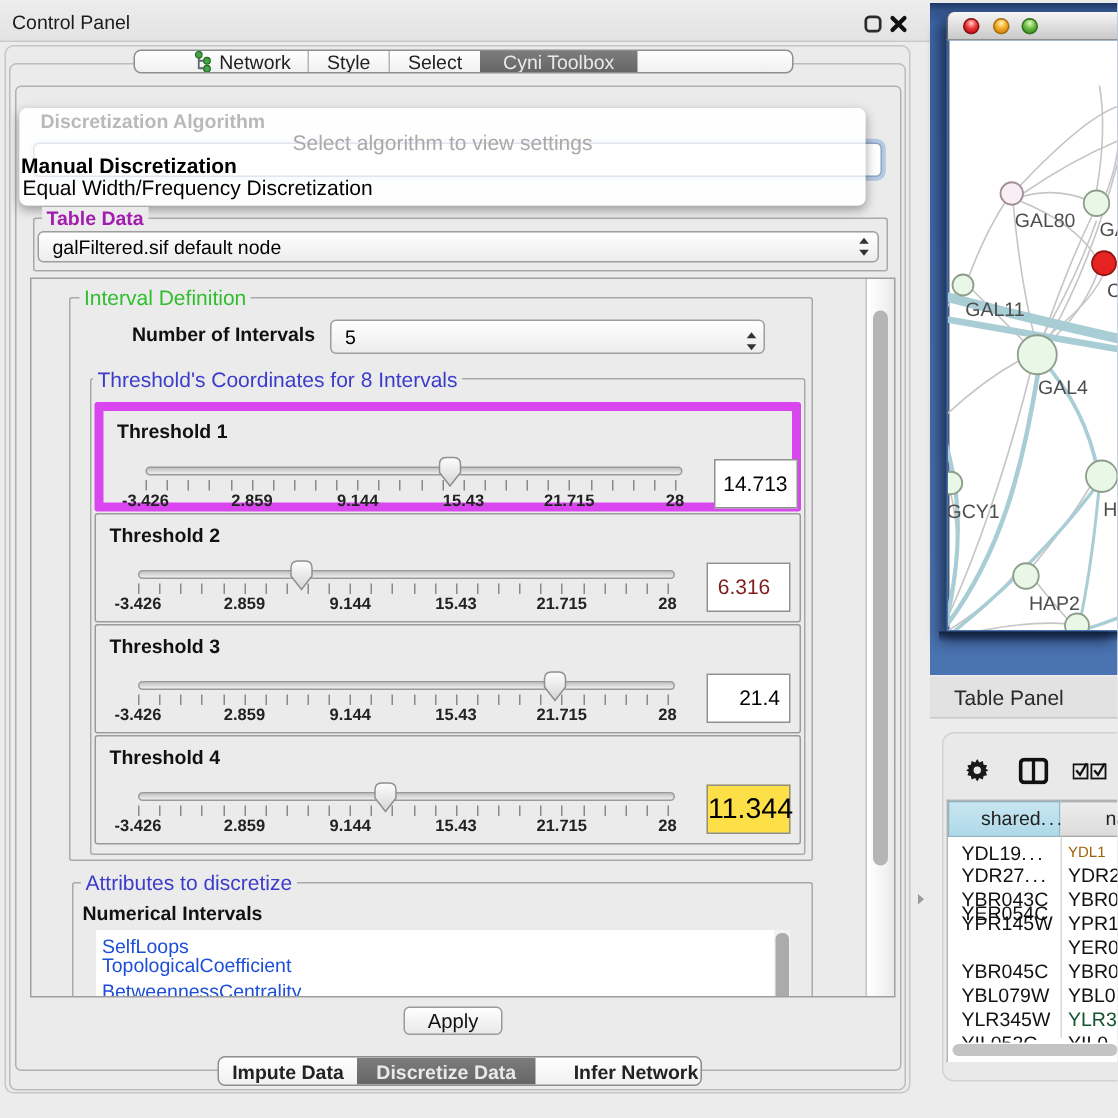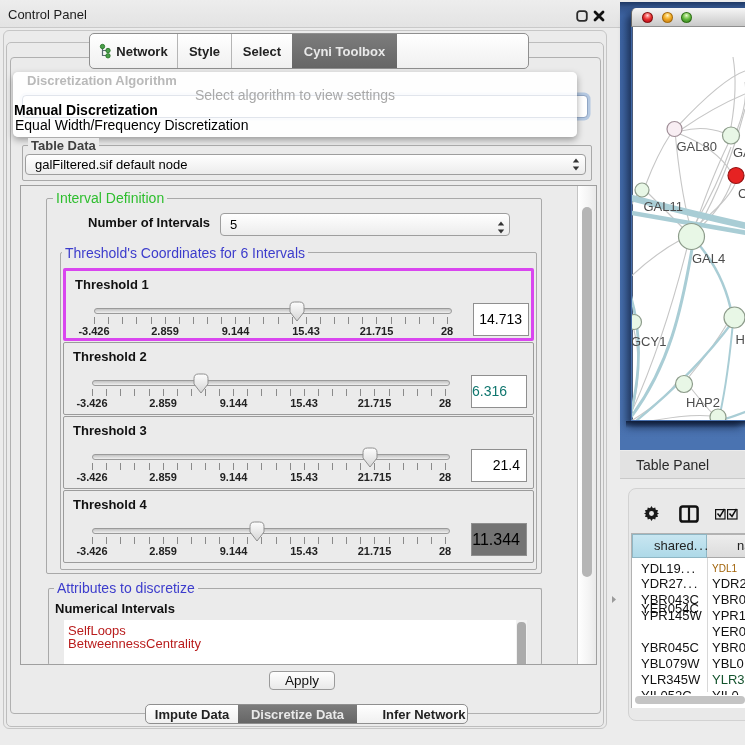--- a/index.html
+++ b/index.html
@@ -21,21 +21,21 @@
 <svg class="abs" style="left:593px;top:10px;" width="12" height="12" viewBox="0 0 12 12">
     <path d="M2 2 L10 10 M10 2 L2 10" stroke="#111" stroke-width="2.8" stroke-linecap="round"></path>
   </svg>
 
 <div class="abs" style="left:3px;top:30px;width:604px;height:699px;border:1px solid #c6c6c6;border-radius:6px;background:#ebebeb;"></div>
 
 <div class="abs" style="left:6px;top:42px;width:598px;height:685px;border:1px solid #bdbdbd;border-radius:5px;"></div>
 
 <div class="abs" style="left:10px;top:57px;width:591px;height:657px;border:1px solid #b0b0b0;border-radius:4px;background:#ebebeb;"></div>
 
-<div class="abs" style="left:89px;top:33px;width:440px;height:36px;border:1px solid #8f8f8f;border-radius:5px;background:linear-gradient(180deg,#ffffff,#f0f0f0);overflow:hidden;display:flex;font-size:13px;font-weight:700;color:#222;">
+<div class="abs" style="left:89px;top:33px;width:440px;height:16px;border:1px solid #8f8f8f;border-radius:5px;background:linear-gradient(180deg,#ffffff,#f0f0f0);overflow:hidden;display:flex;font-size:13px;font-weight:400;color:#222;padding-left:28px;">
   <div style="width:88px;display:flex;align-items:center;justify-content:center;border-right:1px solid #b5b5b5;">
     <svg width="13" height="16" viewBox="0 0 13 16" style="margin-right:4px;">
         <path d="M3.5 4 L3.5 13 M3.5 7.5 L8.5 7.5 M3.5 12.5 L8.5 12.5" stroke="#5a6a72" stroke-width="1.2" fill="none"></path>
         <circle cx="3.5" cy="3.5" r="2.2" fill="#4ba04b" stroke="#1f6e1f" stroke-width="0.8"></circle>
         <circle cx="9" cy="7.5" r="2.2" fill="#4ba04b" stroke="#1f6e1f" stroke-width="0.8"></circle>
         <circle cx="9" cy="12.8" r="2.2" fill="#4ba04b" stroke="#1f6e1f" stroke-width="0.8"></circle>
       </svg>
     Network</div>
   <div style="width:54px;display:flex;align-items:center;justify-content:center;border-right:1px solid #b5b5b5;">Style</div>
   <div style="width:60px;display:flex;align-items:center;justify-content:center;">Select</div>
@@ -46,21 +46,21 @@
 
 <div class="abs" style="left:13px;top:72px;width:564px;height:65px;background:rgba(255,255,255,0.93);border-radius:5px;box-shadow:0 3px 7px rgba(0,0,0,0.35);"></div>
 
 <div class="abs" style="left:27px;top:73px;font-size:13px;font-weight:700;color:#b9b9b9;">Discretization Algorithm</div>
 <div class="abs" style="left:22px;top:95px;width:566px;height:23px;border:1px solid rgba(150,160,180,0.22);border-radius:4px;"></div>
 <div class="abs" style="left:195px;top:87px;font-size:14px;color:#a9a9a9;">Select algorithm to view settings</div>
 <div class="abs" style="left:14px;top:102px;font-size:14px;font-weight:700;color:#000;">Manual Discretization</div>
 <div class="abs" style="left:15px;top:117px;font-size:14px;color:#000;">Equal Width/Frequency Discretization</div>
 
 <div class="gbox" style="left:22px;top:145px;width:570px;height:36px;"></div>
-<div class="ttl bold" style="left:28px;top:138px;font-size:13px;color:#404040;">Table Data</div>
+<div class="ttl bold" style="left:28px;top:138px;font-size:13px;color:#a21caf;">Table Data</div>
 <div class="abs" style="left:25px;top:154px;width:561px;height:21px;background:linear-gradient(180deg,#ffffff,#ececec);border:1px solid #9e9e9e;border-radius:4px;font-size:13px;color:#000;line-height:19px;padding-left:9px;">galFiltered.sif default node</div>
 <svg class="abs" style="left:572px;top:158px;" width="8" height="13" viewBox="0 0 8 13">
     <path d="M4 0.5 L7.2 4.5 L0.8 4.5 Z" fill="#333"></path>
     <path d="M4 12.5 L7.2 8.5 L0.8 8.5 Z" fill="#333"></path>
   </svg>
 
 <div class="abs" style="left:20px;top:185px;width:577px;height:480px;border:1px solid #9f9f9f;background:#ebebeb;"></div>
 
 <div class="abs" style="left:577px;top:186px;width:19px;height:478px;background:linear-gradient(90deg,#ffffff,#f4f4f4 60%,#e9e9e9);border-left:1px solid #c4c4c4;"></div>
 <div class="abs" style="left:582px;top:207px;width:10px;height:370px;background:#b5b5b5;border-radius:5px;"></div>
@@ -69,24 +69,24 @@
 <div class="ttl" style="left:53px;top:190px;font-size:14px;color:#2ebe2e;">Interval Definition</div>
 
 <div class="abs bold" style="left:88px;top:215px;font-size:13px;color:#111;">Number of Intervals</div>
 <div class="abs" style="left:220px;top:213px;width:290px;height:23px;background:linear-gradient(180deg,#ffffff,#ececec);border:1px solid #9e9e9e;border-radius:4px;font-size:13px;color:#000;line-height:21px;padding-left:9px;">5</div>
 <svg class="abs" style="left:497px;top:221px;" width="8" height="13" viewBox="0 0 8 13">
     <path d="M4 0.5 L7.2 4.5 L0.8 4.5 Z" fill="#333"></path>
     <path d="M4 12.5 L7.2 8.5 L0.8 8.5 Z" fill="#333"></path>
   </svg>
 
 <div class="gbox" style="left:60px;top:252px;width:477px;height:318px;"></div>
-<div class="ttl" style="left:62px;top:245px;font-size:14px;color:#3c3ccc;">Threshold's Coordinates for 6 Intervals</div>
+<div class="ttl" style="left:62px;top:245px;font-size:14px;color:#3c3ccc;">Threshold's Coordinates for 8 Intervals</div>
 
 <div id="thresholds">
-    <div class="abs" style="left:63px;top:268px;width:471px;height:73px;border:3px solid #d946ef;border-radius:2px;">
+    <div class="abs" style="left:63px;top:268px;width:471px;height:73px;border:6px solid #d946ef;border-radius:2px;">
       <div style="position:absolute;left:9px;top:6px;font-size:13px;font-weight:700;color:#111;">Threshold 1</div>
       <div style="position:absolute;left:28px;top:37px;width:358px;height:6px;border:1px solid #9a9a9a;border-radius:3px;background:linear-gradient(180deg,#c2c2c2,#efefef);"></div>
       <div style="position:absolute;left:28.0px;top:46px;width:1px;height:7px;background:#8a8a8a;"></div>
       <div style="position:absolute;left:42.1px;top:46px;width:1px;height:7px;background:#8a8a8a;"></div>
       <div style="position:absolute;left:56.2px;top:46px;width:1px;height:7px;background:#8a8a8a;"></div>
       <div style="position:absolute;left:70.4px;top:46px;width:1px;height:7px;background:#8a8a8a;"></div>
       <div style="position:absolute;left:84.5px;top:46px;width:1px;height:7px;background:#8a8a8a;"></div>
       <div style="position:absolute;left:98.6px;top:46px;width:1px;height:7px;background:#8a8a8a;"></div>
       <div style="position:absolute;left:112.7px;top:46px;width:1px;height:7px;background:#8a8a8a;"></div>
       <div style="position:absolute;left:126.8px;top:46px;width:1px;height:7px;background:#8a8a8a;"></div>
@@ -162,21 +162,21 @@
       <div style="position:absolute;left:351.0px;top:54px;width:60px;text-align:center;font-size:11px;font-weight:700;color:#222;">28</div>
       <svg style="position:absolute;left:128.8px;top:30px;" width="16" height="21" viewBox="0 0 16 21">
         <path d="M1 5.5 Q1 1 5.5 1 L10.5 1 Q15 1 15 5.5 L15 11 L8 20 L1 11 Z" fill="url(#tg1)" stroke="#8f8f8f" stroke-width="1"></path>
         <defs>
           <linearGradient id="tg1" x1="0" y1="0" x2="0" y2="1">
             <stop offset="0" stop-color="#fdfdfd"></stop>
             <stop offset="1" stop-color="#d5d5d5"></stop>
           </linearGradient>
         </defs>
       </svg>
-      <div style="position:absolute;left:407px;top:32px;width:56px;height:33px;background:#fff;border:1px solid #8f8f8f;font-size:14px;color:#0f766e;text-align:left;line-height:31px;padding-right:6px;">6.316</div>
+      <div style="position:absolute;left:407px;top:32px;width:56px;height:33px;background:#fff;border:1px solid #8f8f8f;font-size:14px;color:#7f1d1d;text-align:center;line-height:31px;padding-right:6px;">6.316</div>
     </div>
     <div class="abs" style="left:63px;top:416px;width:471px;height:73px;border:1px solid #9b9b9b;border-radius:2px;">
       <div style="position:absolute;left:9px;top:6px;font-size:13px;font-weight:700;color:#111;">Threshold 3</div>
       <div style="position:absolute;left:28px;top:37px;width:358px;height:6px;border:1px solid #9a9a9a;border-radius:3px;background:linear-gradient(180deg,#c2c2c2,#efefef);"></div>
       <div style="position:absolute;left:28.0px;top:46px;width:1px;height:7px;background:#8a8a8a;"></div>
       <div style="position:absolute;left:42.1px;top:46px;width:1px;height:7px;background:#8a8a8a;"></div>
       <div style="position:absolute;left:56.2px;top:46px;width:1px;height:7px;background:#8a8a8a;"></div>
       <div style="position:absolute;left:70.4px;top:46px;width:1px;height:7px;background:#8a8a8a;"></div>
       <div style="position:absolute;left:84.5px;top:46px;width:1px;height:7px;background:#8a8a8a;"></div>
       <div style="position:absolute;left:98.6px;top:46px;width:1px;height:7px;background:#8a8a8a;"></div>
@@ -254,30 +254,31 @@
       <div style="position:absolute;left:351.0px;top:54px;width:60px;text-align:center;font-size:11px;font-weight:700;color:#222;">28</div>
       <svg style="position:absolute;left:185.2px;top:30px;" width="16" height="21" viewBox="0 0 16 21">
         <path d="M1 5.5 Q1 1 5.5 1 L10.5 1 Q15 1 15 5.5 L15 11 L8 20 L1 11 Z" fill="url(#tg3)" stroke="#8f8f8f" stroke-width="1"></path>
         <defs>
           <linearGradient id="tg3" x1="0" y1="0" x2="0" y2="1">
             <stop offset="0" stop-color="#fdfdfd"></stop>
             <stop offset="1" stop-color="#d5d5d5"></stop>
           </linearGradient>
         </defs>
       </svg>
-      <div style="position:absolute;left:407px;top:32px;width:56px;height:33px;background:#737373;border:1px solid #8f8f8f;font-size:16px;color:#000;text-align:right;line-height:31px;padding-right:6px;">11.344</div>
+      <div style="position:absolute;left:407px;top:32px;width:56px;height:33px;background:#fde047;border:1px solid #8f8f8f;font-size:19px;color:#000;text-align:right;line-height:31px;padding-right:6px;">11.344</div>
     </div>
   </div>
 
 <div class="gbox" style="left:48px;top:588px;width:494px;height:77px;border-bottom:none;"></div>
 <div class="ttl" style="left:54px;top:580px;font-size:14px;color:#3c3ccc;">Attributes to discretize</div>
 <div class="abs bold" style="left:55px;top:601px;font-size:13px;color:#111;">Numerical Intervals</div>
-<div class="abs" style="left:64px;top:620px;width:452px;height:44px;background:#fff;overflow:hidden;font-size:13px;color:#b91c1c;">
+<div class="abs" style="left:64px;top:620px;width:452px;height:44px;background:#fff;overflow:hidden;font-size:13px;color:#1d4ed8;">
   <div style="padding:3px 0 0 4px;height:16px;">SelfLoops</div>
-  <div style="padding-top:0;height:16px;padding-left:4px;">BetweennessCentrality</div>
+  <div style="padding-top:0;height:16px;padding-left:4px;">TopologicalCoefficient</div>
+  <div style="padding-top:1px;height:16px;padding-left:4px;">BetweennessCentrality</div>
 </div>
 <div class="abs" style="left:516px;top:620px;width:11px;height:44px;background:#f2f2f2;"></div>
 <div class="abs" style="left:517px;top:622px;width:9px;height:42px;background:#ababab;border-radius:4px 4px 0 0;"></div>
 
 <div class="abs" style="left:269px;top:671px;width:66px;height:19px;background:linear-gradient(180deg,#fefefe,#e9e9e9);border:1px solid #9a9a9a;border-radius:4px;font-size:13.5px;color:#111;text-align:center;line-height:17px;">Apply</div>
 
 <div class="abs" style="left:145px;top:704px;width:323px;height:20px;border:1px solid #8f8f8f;border-radius:5px;background:linear-gradient(180deg,#ffffff,#f0f0f0);overflow:hidden;display:flex;font-size:13px;font-weight:700;color:#222;">
   <div style="width:92px;display:flex;align-items:center;justify-content:center;">Impute Data</div>
   <div style="width:119px;display:flex;align-items:center;justify-content:center;background:linear-gradient(180deg,#7c7c7c,#666);color:#e9e9e9;">Discretize Data</div>
   <div style="flex:1;display:flex;align-items:center;justify-content:center;margin-left:24px;">Infer Network</div>

